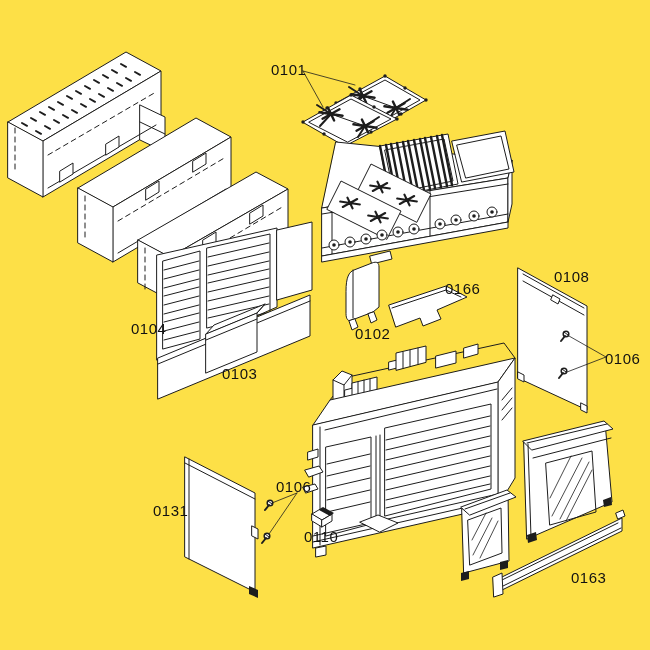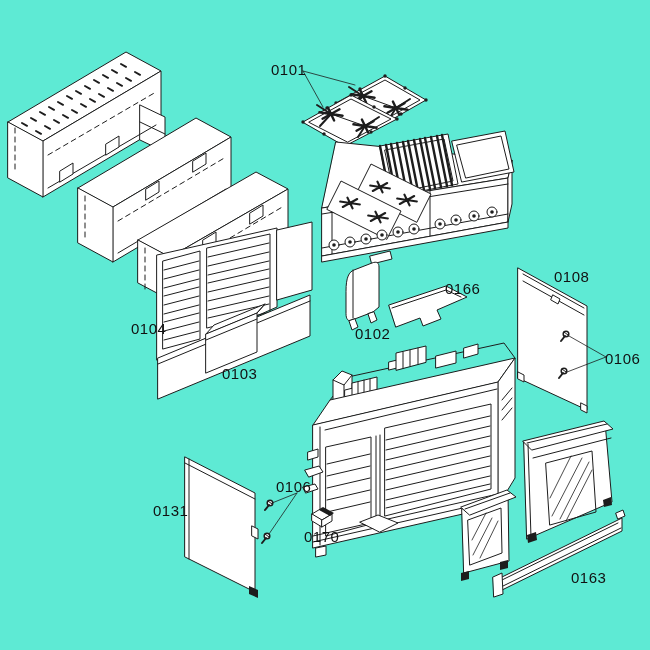--- a/index.html
+++ b/index.html
@@ -1,16 +1,16 @@
 <!DOCTYPE html>
 <html><head>
 <meta charset="utf-8">
 <style>
   html,body{margin:0;padding:0;background:#ffffff;}
-  .stage{position:relative;width:650px;height:650px;background:#5eead4;overflow:hidden;
+  .stage{position:relative;width:650px;height:650px;background:#fde047;overflow:hidden;
          font-family:"Liberation Sans", sans-serif;}
   .stage svg{position:absolute;left:0;top:0;}
   svg .ln{stroke:#1d1d1d;fill:none;stroke-width:1;stroke-linejoin:round;stroke-linecap:round;}
   svg .f{fill:#ffffff;}
   svg .fd{fill:#1d1d1d;stroke:none;}
   svg .w15{stroke-width:1.5;}
   svg .w2{stroke-width:2;}
   svg .w24{stroke-width:2.4;}
   svg .dash{stroke-dasharray:5 4;}
   svg .thin{stroke-width:.8;}
@@ -254,14 +254,14 @@
 <div class="plabel" style="left:271px;top:61px">0101</div>
 <div class="plabel" style="left:355px;top:325px">0102</div>
 <div class="plabel" style="left:222px;top:365px">0103</div>
 <div class="plabel" style="left:131px;top:320px">0104</div>
 <div class="plabel" style="left:153px;top:502px">0131</div>
 <div class="plabel" style="left:276px;top:478px">0106</div>
 <div class="plabel" style="left:605px;top:350px">0106</div>
 <div class="plabel" style="left:571px;top:569px">0163</div>
 <div class="plabel" style="left:554px;top:268px">0108</div>
 <div class="plabel" style="left:445px;top:280px">0166</div>
-<div class="plabel" style="left:304px;top:528px">0170</div>
+<div class="plabel" style="left:304px;top:528px">0110</div>
 </div>
 
 </body></html>

